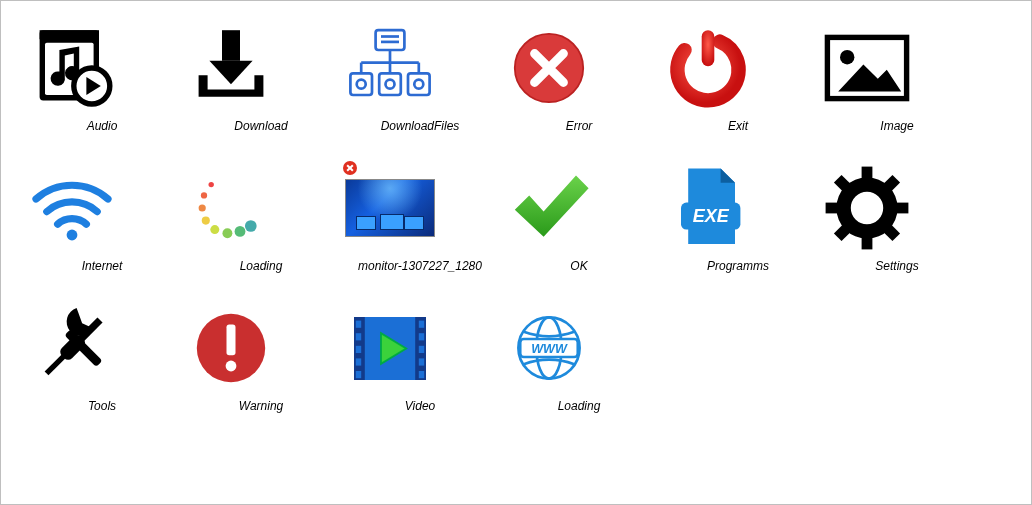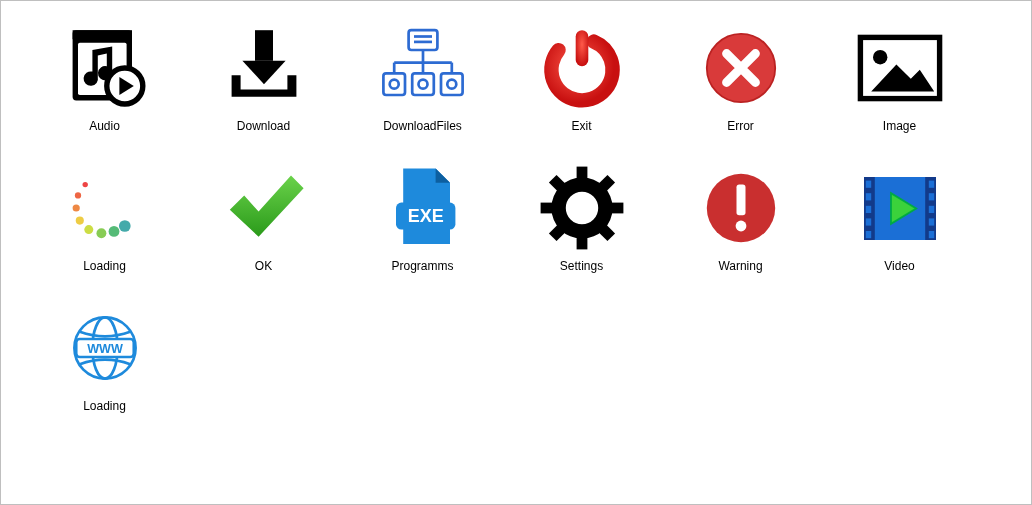--- a/index.html
+++ b/index.html
@@ -1,18 +1,18 @@
 <!DOCTYPE html>
 <html><head>
 <meta charset="utf-8">
 <style>
   html,body{margin:0;padding:0;background:#f0f0f0;font-family:"Segoe UI",Tahoma,sans-serif;font-size:12px;color:#000;}
   .window{box-sizing:border-box;width:1032px;height:505px;background:#fff;border:1px solid #bfbfbf;position:relative;}
   .grid{padding:18px 24px;display:flex;flex-wrap:wrap;align-content:flex-start;}
-  .item{width:155px;height:140px;display:flex;flex-direction:column;align-items:center;justify-content:flex-start;margin:0 2px 0 2px;cursor:default;}
+  .item{width:155px;height:140px;display:flex;flex-direction:column;justify-content:flex-start;margin:0 2px 0 2px;cursor:default;font-style:italic;}
   .thumb{width:90px;height:90px;display:flex;align-items:center;justify-content:center;margin-top:4px;}
   .thumb svg{max-width:90px;max-height:90px;}
   .label{margin-top:6px;text-align:center;max-width:150px;overflow:hidden;text-overflow:ellipsis;white-space:nowrap;}
   .monitor-thumb{width:90px;height:56px;background:linear-gradient(135deg,#0a3a9a 0%,#1560e0 40%,#0a2a7a 100%);position:relative;border:1px solid #888;}
   .monitor-thumb::before,.monitor-thumb::after{content:"";position:absolute;background:#3aa0ff;border:1px solid #072a6a;}
   .monitor-thumb::before{width:18px;height:12px;bottom:6px;left:10px;}
   .monitor-thumb::after{width:18px;height:12px;bottom:6px;right:10px;}
   .monitor-thumb .center-mon{position:absolute;width:22px;height:14px;bottom:6px;left:34px;background:#3aa0ff;border:1px solid #072a6a;}
   .monitor-thumb .haze{position:absolute;inset:0;background:
      radial-gradient(circle at 50% 15%,rgba(120,200,255,0.7) 0%,rgba(20,60,160,0) 50%);}
@@ -73,73 +73,94 @@
    <rect x="70" y="56" width="24" height="24" rx="3"></rect>
             <circle cx="82" cy="68" r="5"></circle>
   </svg>
  </div>
  <div class="label">DownloadFiles</div>
 </div>
 
 <div class="item">
  <div class="thumb">
   <svg viewBox="0 0 100 100">
+   <circle cx="50" cy="50" r="38" fill="#d93a3a"></circle>
+   <circle cx="50" cy="50" r="38" fill="none" stroke="#b22" stroke-width="2"></circle>
+   <path d="M34 34 L66 66 M66 34 L34 66" stroke="#fff" stroke-width="10" stroke-linecap="round"></path>
+  </svg>
+ </div>
+ <div class="label">Error</div>
+</div>
+
+<div class="item">
+ <div class="thumb">
+  <svg viewBox="0 0 100 100">
    <defs>
               <radialGradient id="redg" cx="50%" cy="40%" r="60%">
      <stop offset="0%" stop-color="#ff5a4a"></stop>
                 <stop offset="100%" stop-color="#c81010"></stop>
    </radialGradient>
             </defs>
    <path d="M50 18 A34 34 0 1 0 50.01 18" fill="none" stroke="url(#redg)" stroke-width="16" stroke-linecap="round" transform="rotate(-50 50 52)" stroke-dasharray="170 60"></path>
    <rect x="43" y="8" width="14" height="40" rx="7" fill="url(#redg)"></rect>
   </svg>
  </div>
  <div class="label">Exit</div>
 </div>
 
 <div class="item">
  <div class="thumb">
-  <svg viewBox="0 0 100 100">
-   <circle cx="50" cy="50" r="38" fill="#d93a3a"></circle>
-   <circle cx="50" cy="50" r="38" fill="none" stroke="#b22" stroke-width="2"></circle>
-   <path d="M34 34 L66 66 M66 34 L34 66" stroke="#fff" stroke-width="10" stroke-linecap="round"></path>
-  </svg>
- </div>
- <div class="label">Error</div>
-</div>
-
-<div class="item">
- <div class="thumb">
   <svg viewBox="0 0 100 80">
    <rect x="6" y="6" width="88" height="68" fill="none" stroke="#000" stroke-width="6"></rect>
    <circle cx="28" cy="28" r="8" fill="#000"></circle>
    <polygon points="18,66 46,36 62,52 72,42 88,66" fill="#000"></polygon>
   </svg>
  </div>
  <div class="label">Image</div>
 </div>
 
+<div class="item">
+ <div class="thumb">
+  <svg viewBox="0 0 100 80">
+   <path d="M10 30 A60 60 0 0 1 90 30" fill="none" stroke="#1e7fe0" stroke-width="8" stroke-linecap="round"></path>
+   <path d="M22 44 A42 42 0 0 1 78 44" fill="none" stroke="#1e7fe0" stroke-width="8" stroke-linecap="round"></path>
+   <path d="M34 58 A24 24 0 0 1 66 58" fill="none" stroke="#1e7fe0" stroke-width="8" stroke-linecap="round"></path>
+   <circle cx="50" cy="70" r="6" fill="#1e7fe0"></circle>
+  </svg>
+ </div>
+ <div class="label">Internet</div>
+</div>
 
 <div class="item">
  <div class="thumb">
   <svg viewBox="0 0 100 100">
    <circle cx="28" cy="24" r="3" fill="#e44"></circle>
    <circle cx="20" cy="36" r="3.5" fill="#e64"></circle>
    <circle cx="18" cy="50" r="4" fill="#e84"></circle>
    <circle cx="22" cy="64" r="4.5" fill="#ec4"></circle>
    <circle cx="32" cy="74" r="5" fill="#cd4"></circle>
    <circle cx="46" cy="78" r="5.5" fill="#8c5"></circle>
    <circle cx="60" cy="76" r="6" fill="#5b7"></circle>
    <circle cx="72" cy="70" r="6.5" fill="#4aa"></circle>
   </svg>
  </div>
  <div class="label">Loading</div>
 </div>
 
 
+<div class="item">
+ <div class="thumb posrel">
+   <div class="monitor-thumb">
+            <div class="haze"></div>
+            <div class="center-mon"></div>
+          </div>
+   <div class="brokenbadge"></div>
+ </div>
+ <div class="label">monitor-1307227_1280</div>
+</div>
 
 <div class="item">
  <div class="thumb">
   <svg viewBox="0 0 100 100">
    <defs>
               <linearGradient id="gok" x1="0" y1="0" x2="0" y2="1">
     <stop offset="0%" stop-color="#6ad24a"></stop>
                 <stop offset="100%" stop-color="#2a9a1a"></stop>
    </linearGradient>
             </defs>
@@ -175,20 +196,36 @@
      <rect x="44" y="80" width="12" height="16" transform="rotate(45 50 50)"></rect>
      <rect x="4" y="44" width="16" height="12" transform="rotate(45 50 50)"></rect>
      <rect x="80" y="44" width="16" height="12" transform="rotate(45 50 50)"></rect>
     </g>
    </g>
   </svg>
  </div>
  <div class="label">Settings</div>
 </div>
 
+<div class="item">
+ <div class="thumb">
+  <svg viewBox="0 0 100 100">
+   <g fill="#000">
+
+    <rect x="46" y="6" width="8" height="30" transform="rotate(45 50 50)"></rect>
+    <rect x="42" y="34" width="16" height="30" rx="6" transform="rotate(45 50 50)"></rect>
+    <rect x="47" y="62" width="6" height="28" transform="rotate(45 50 50)"></rect>
+
+    <path d="M70 10 a16 16 0 1 0 10 28 l-10 -10 v-12 z" transform="rotate(-20 50 50)"></path>
+    <rect x="54" y="34" width="10" height="50" rx="4" transform="rotate(-45 50 50)"></rect>
+   </g>
+  </svg>
+ </div>
+ <div class="label">Tools</div>
+</div>
 
 <div class="item">
  <div class="thumb">
   <svg viewBox="0 0 100 100">
    <circle cx="50" cy="50" r="38" fill="#c92f2f"></circle>
    <rect x="45" y="24" width="10" height="34" rx="3" fill="#fff"></rect>
    <circle cx="50" cy="70" r="6" fill="#fff"></circle>
   </svg>
  </div>
  <div class="label">Warning</div>

